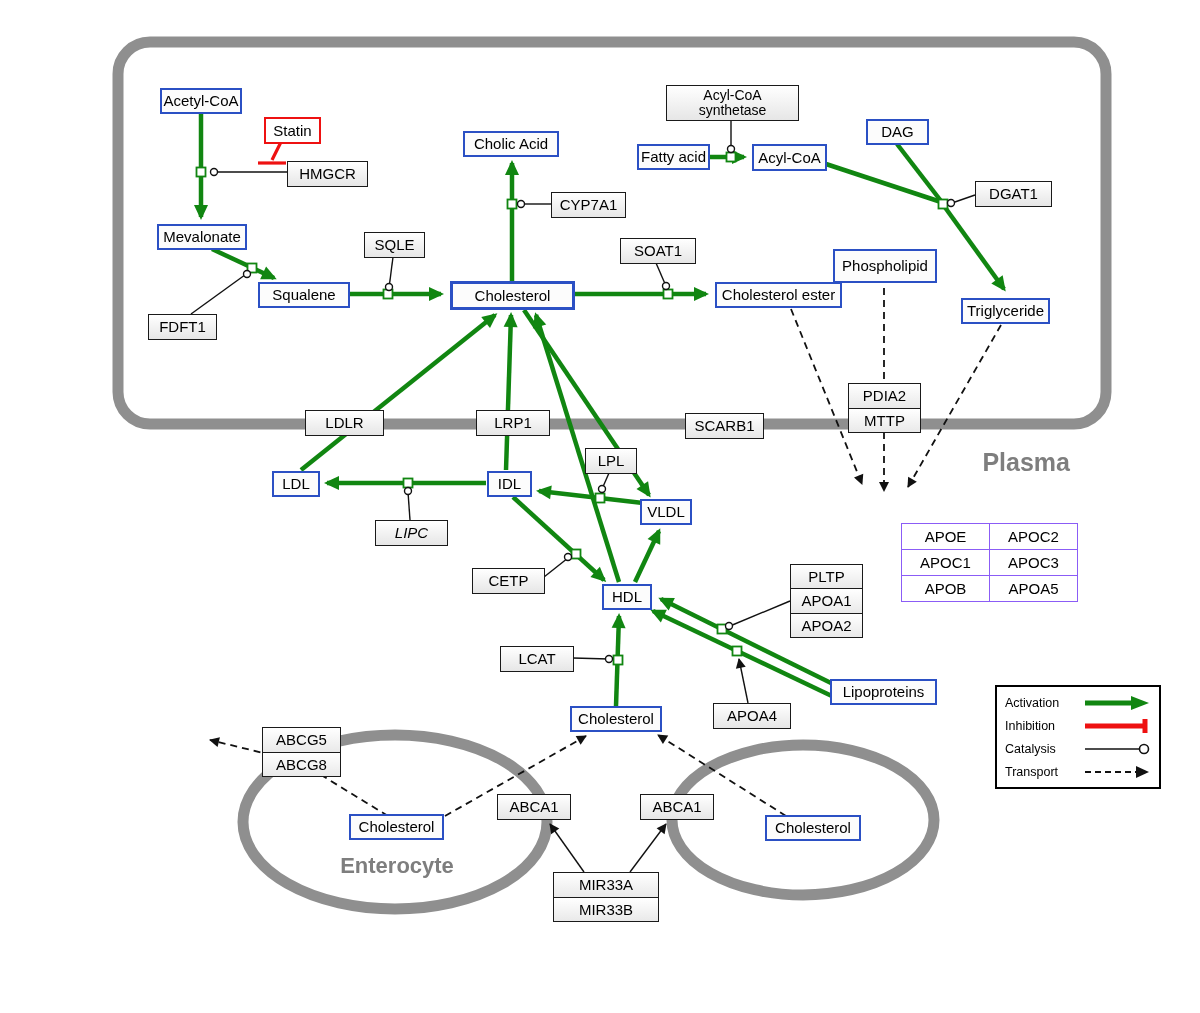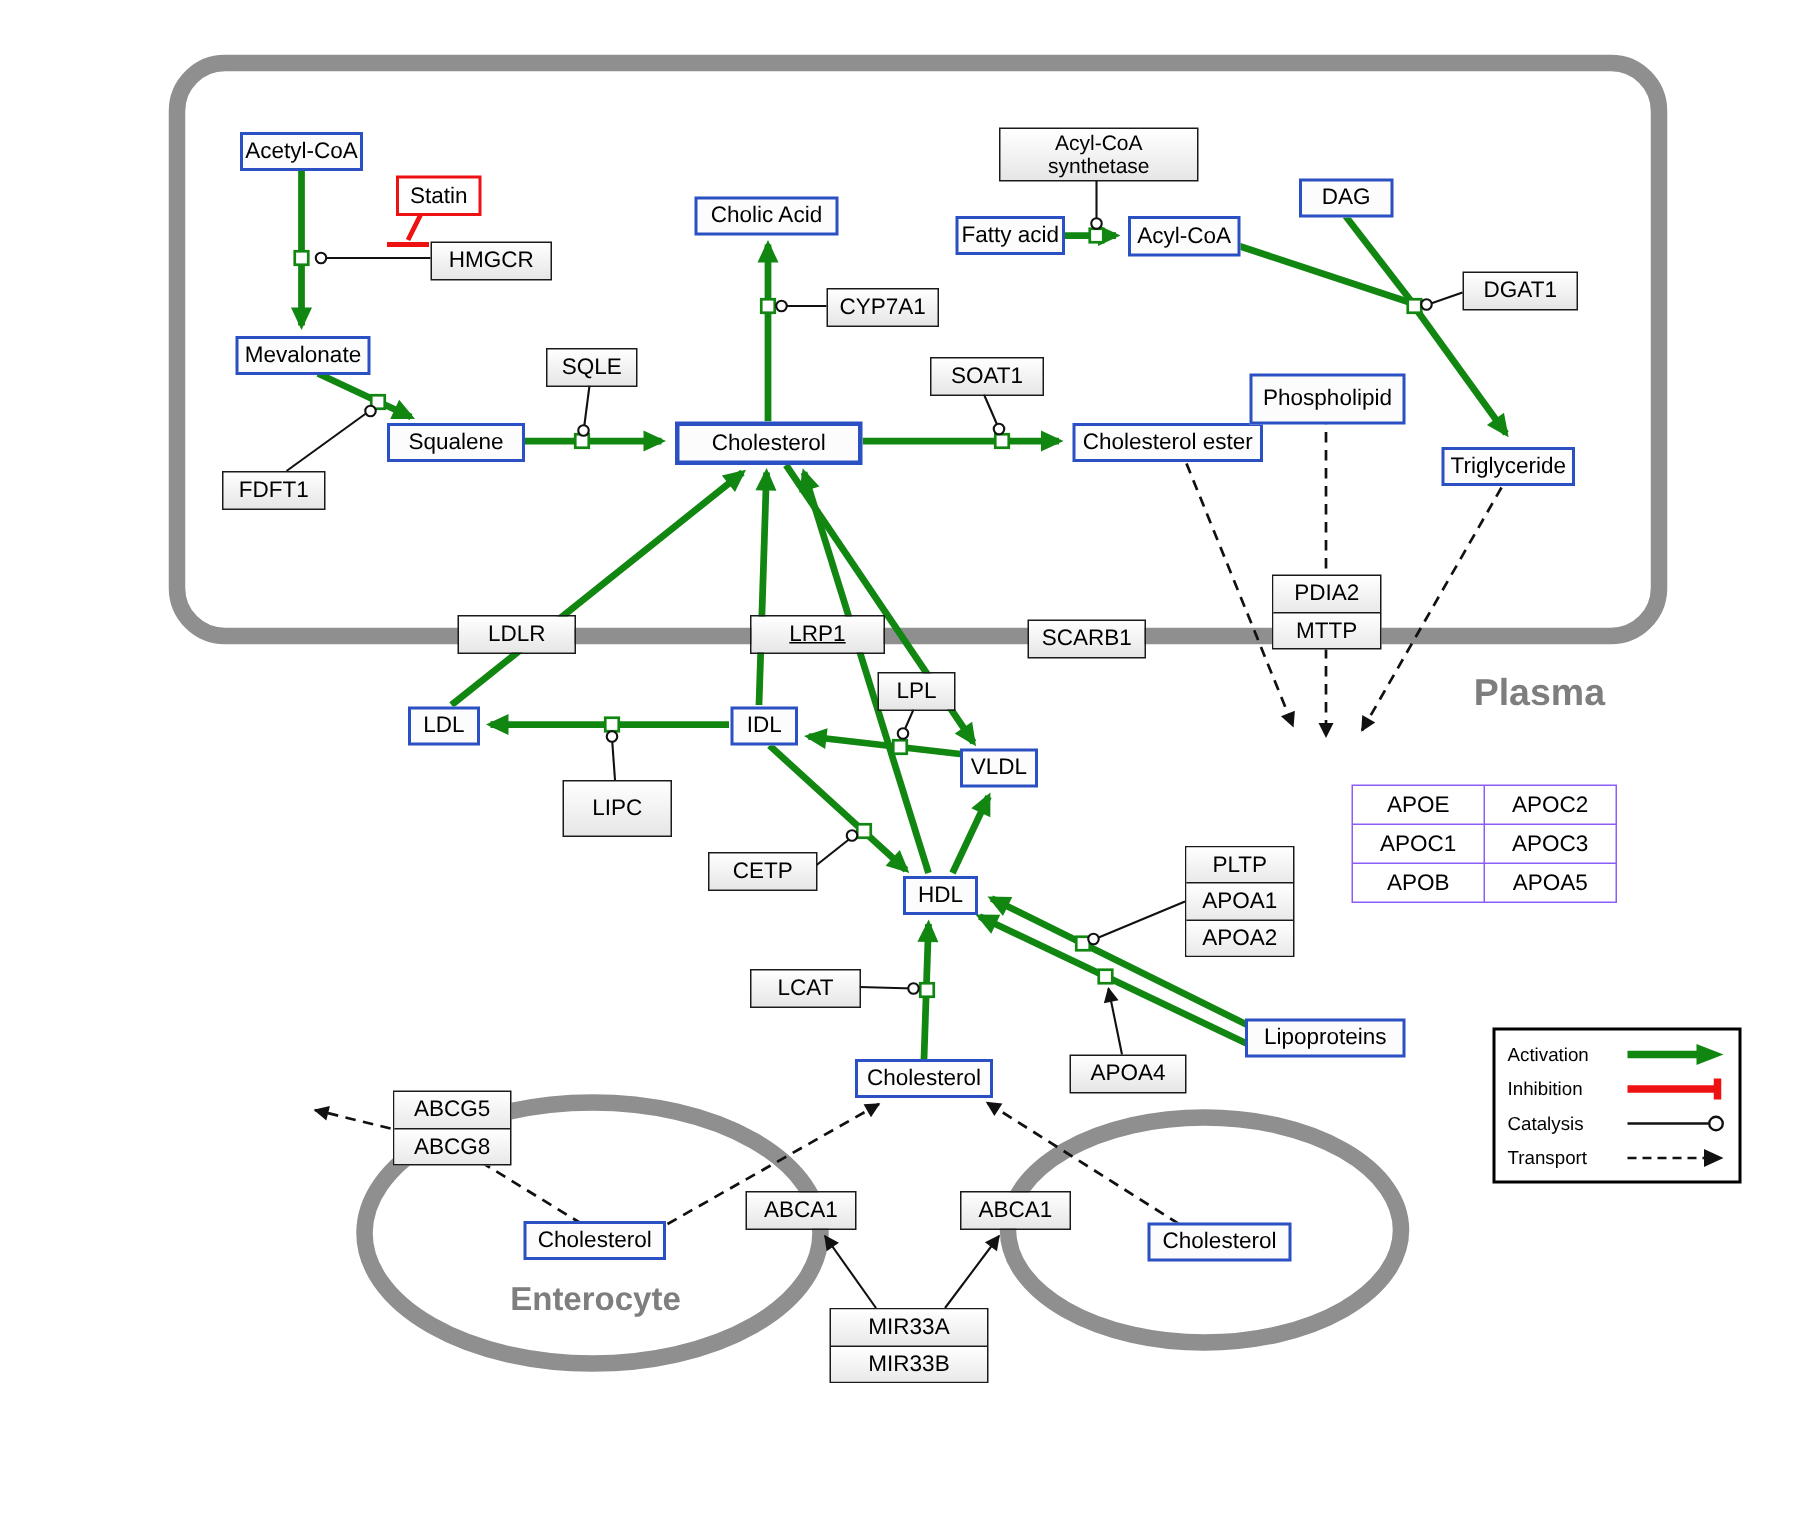--- a/index.html
+++ b/index.html
@@ -171,24 +171,24 @@
   <div class="node enzyme" style="left:364px;top:232px;width:61px;height:26px;">SQLE</div>
   <div class="node enzyme" style="left:148px;top:314px;width:69px;height:26px;">FDFT1</div>
   <div class="node enzyme" style="left:551px;top:192px;width:75px;height:26px;">CYP7A1</div>
   <div class="node enzyme" style="left:620px;top:238px;width:76px;height:26px;">SOAT1</div>
   <div class="node enzyme" style="left:666px;top:85px;width:133px;height:36px;font-size:14px;flex-direction:column;">
     <span>Acyl-CoA</span>
     <span>synthetase</span>
   </div>
   <div class="node enzyme" style="left:975px;top:181px;width:77px;height:26px;">DGAT1</div>
   <div class="node enzyme" style="left:305px;top:410px;width:79px;height:26px;">LDLR</div>
-  <div class="node enzyme" style="left:500px;top:410px;width:90px;height:26px;text-decoration:underline;">LRP1</div>
+  <div class="node enzyme" style="left:476px;top:410px;width:74px;height:26px;">LRP1</div>
   <div class="node enzyme" style="left:685px;top:413px;width:79px;height:26px;">SCARB1</div>
   <div class="node enzyme" style="left:585px;top:448px;width:52px;height:26px;">LPL</div>
-  <div class="node enzyme" style="left:375px;top:520px;width:73px;height:38px;">LIPC</div>
+  <div class="node enzyme" style="left:375px;top:520px;width:73px;height:26px;font-style:italic;">LIPC</div>
   <div class="node enzyme" style="left:472px;top:568px;width:73px;height:26px;">CETP</div>
   <div class="node enzyme" style="left:500px;top:646px;width:74px;height:26px;">LCAT</div>
   <div class="node enzyme" style="left:713px;top:703px;width:78px;height:26px;">APOA4</div>
   <div class="node enzyme" style="left:497px;top:794px;width:74px;height:26px;">ABCA1</div>
   <div class="node enzyme" style="left:640px;top:794px;width:74px;height:26px;">ABCA1</div>
 
   <div class="stack" style="left:848px;top:383px;width:73px;height:50px;">
     <div class="cell">PDIA2</div>
     <div class="cell">MTTP</div>
   </div>

